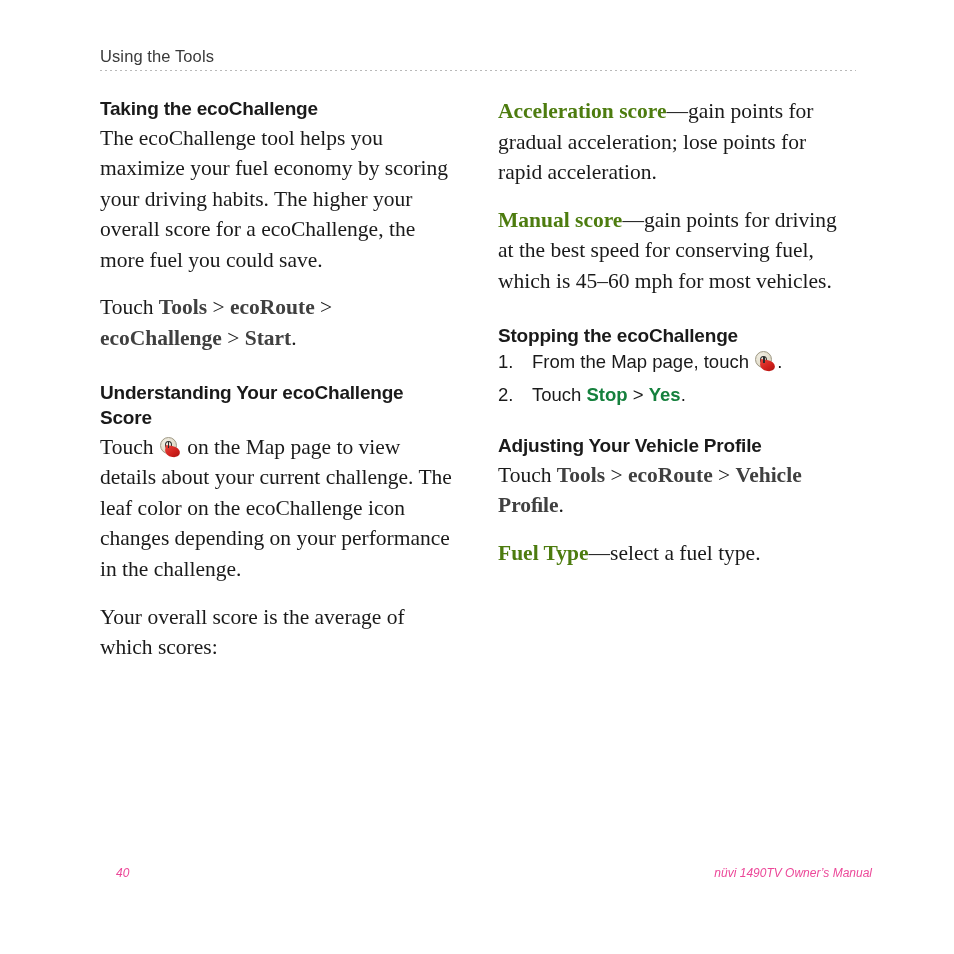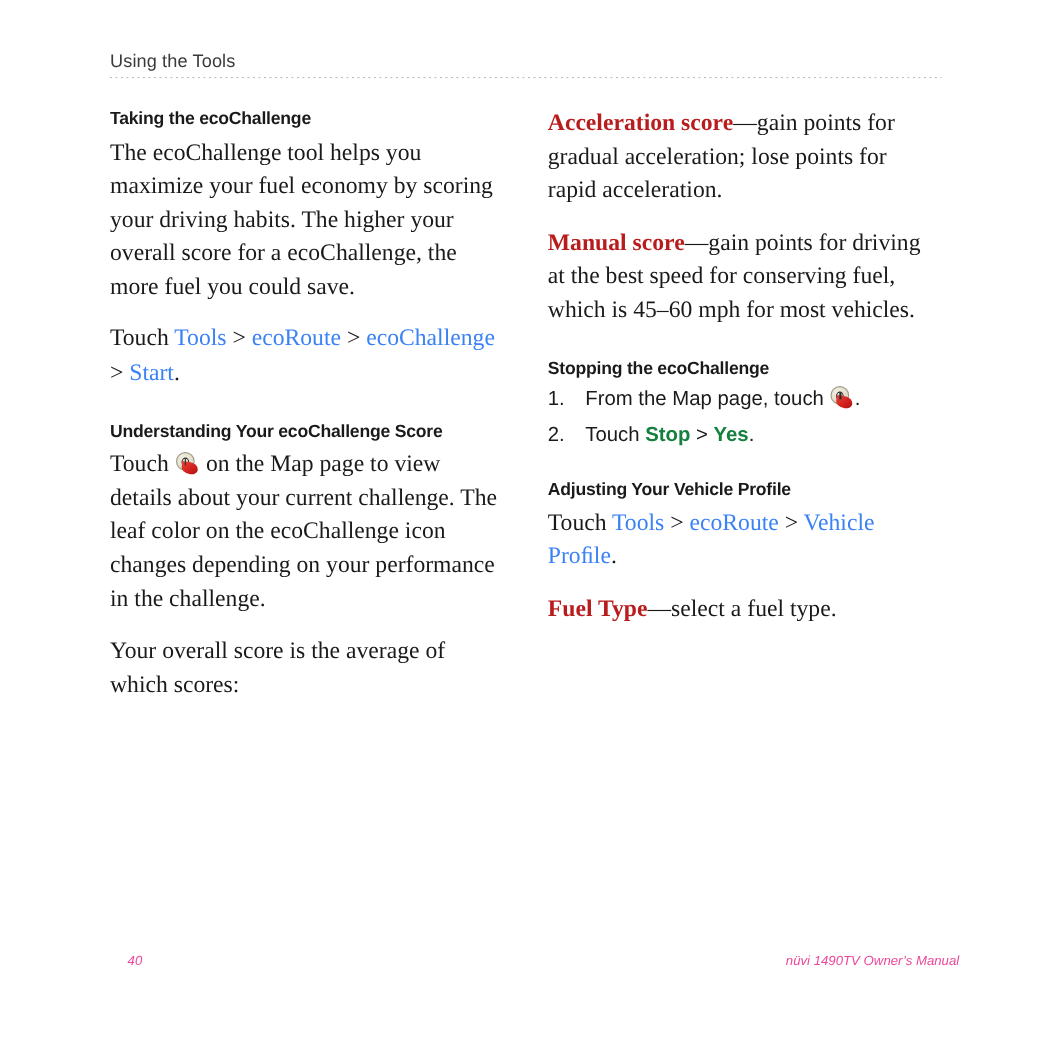--- a/index.html
+++ b/index.html
@@ -54,45 +54,45 @@
     top: 96px;
     width: 356px;
   }
   .col-left  { left: 100px; }
   .col-right { left: 498px; }
 
   
   h2.sect {
     font-family: "Liberation Sans", sans-serif;
     font-weight: bold;
-    font-size: 16px;
+    font-size: 19px;
     line-height: 25.5px;
     color: #1a1a1a;
     margin: 0 0 1px 0;
     letter-spacing: -0.2px;
   }
   h2.sect.gap { margin-top: 26px; }
 
   
   p.body {
     font-family: "Liberation Serif", serif;
     font-size: 21.5px;
     line-height: 30.6px;
     margin: 0 0 0 0;
     color: #1a1a1a;
   }
   p.body + p.body { margin-top: 17px; }
   p.body.tight { margin-top: 0; }
 
   .lnk {
-    color: #3b82f6;
-    font-weight: normal;
+    color: #404040;
+    font-weight: bold;
   }
   .gt { color: #1a1a1a; font-weight: normal; }
-  .lead { font-weight: bold; color: #b91c1c; }
+  .lead { font-weight: bold; color: #4d7c0f; }
 
   
   ol.steps {
     margin: 2px 0 0 0;
     padding: 0;
     list-style: none;
     font-family: "Liberation Sans", sans-serif;
     font-size: 18.5px;
     line-height: 24px;
     color: #1a1a1a;

